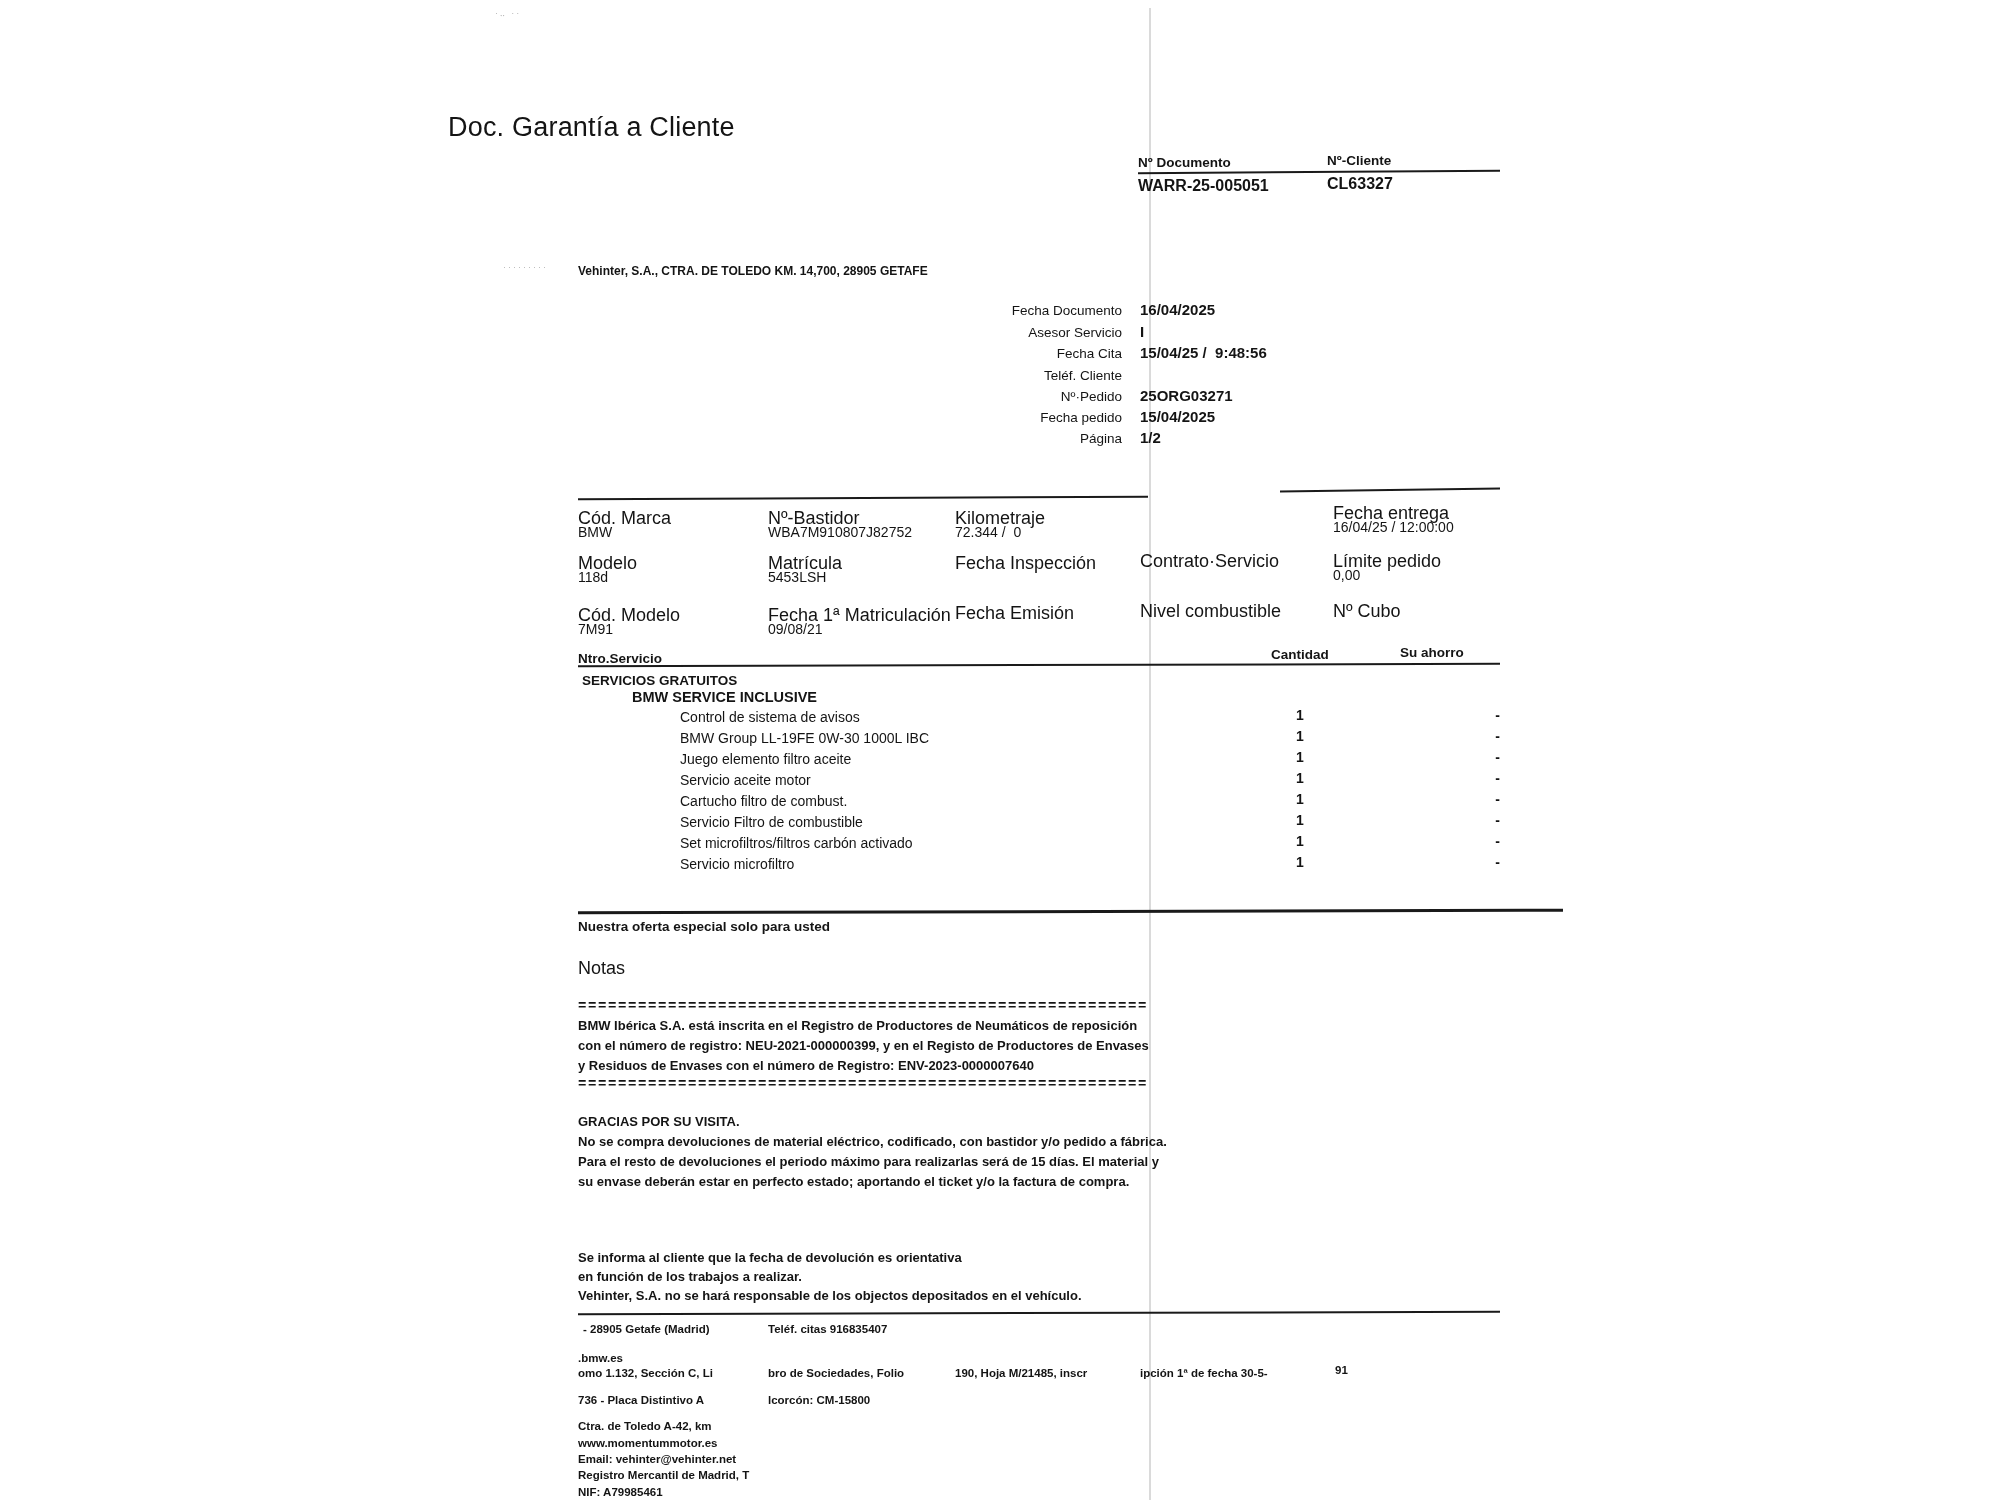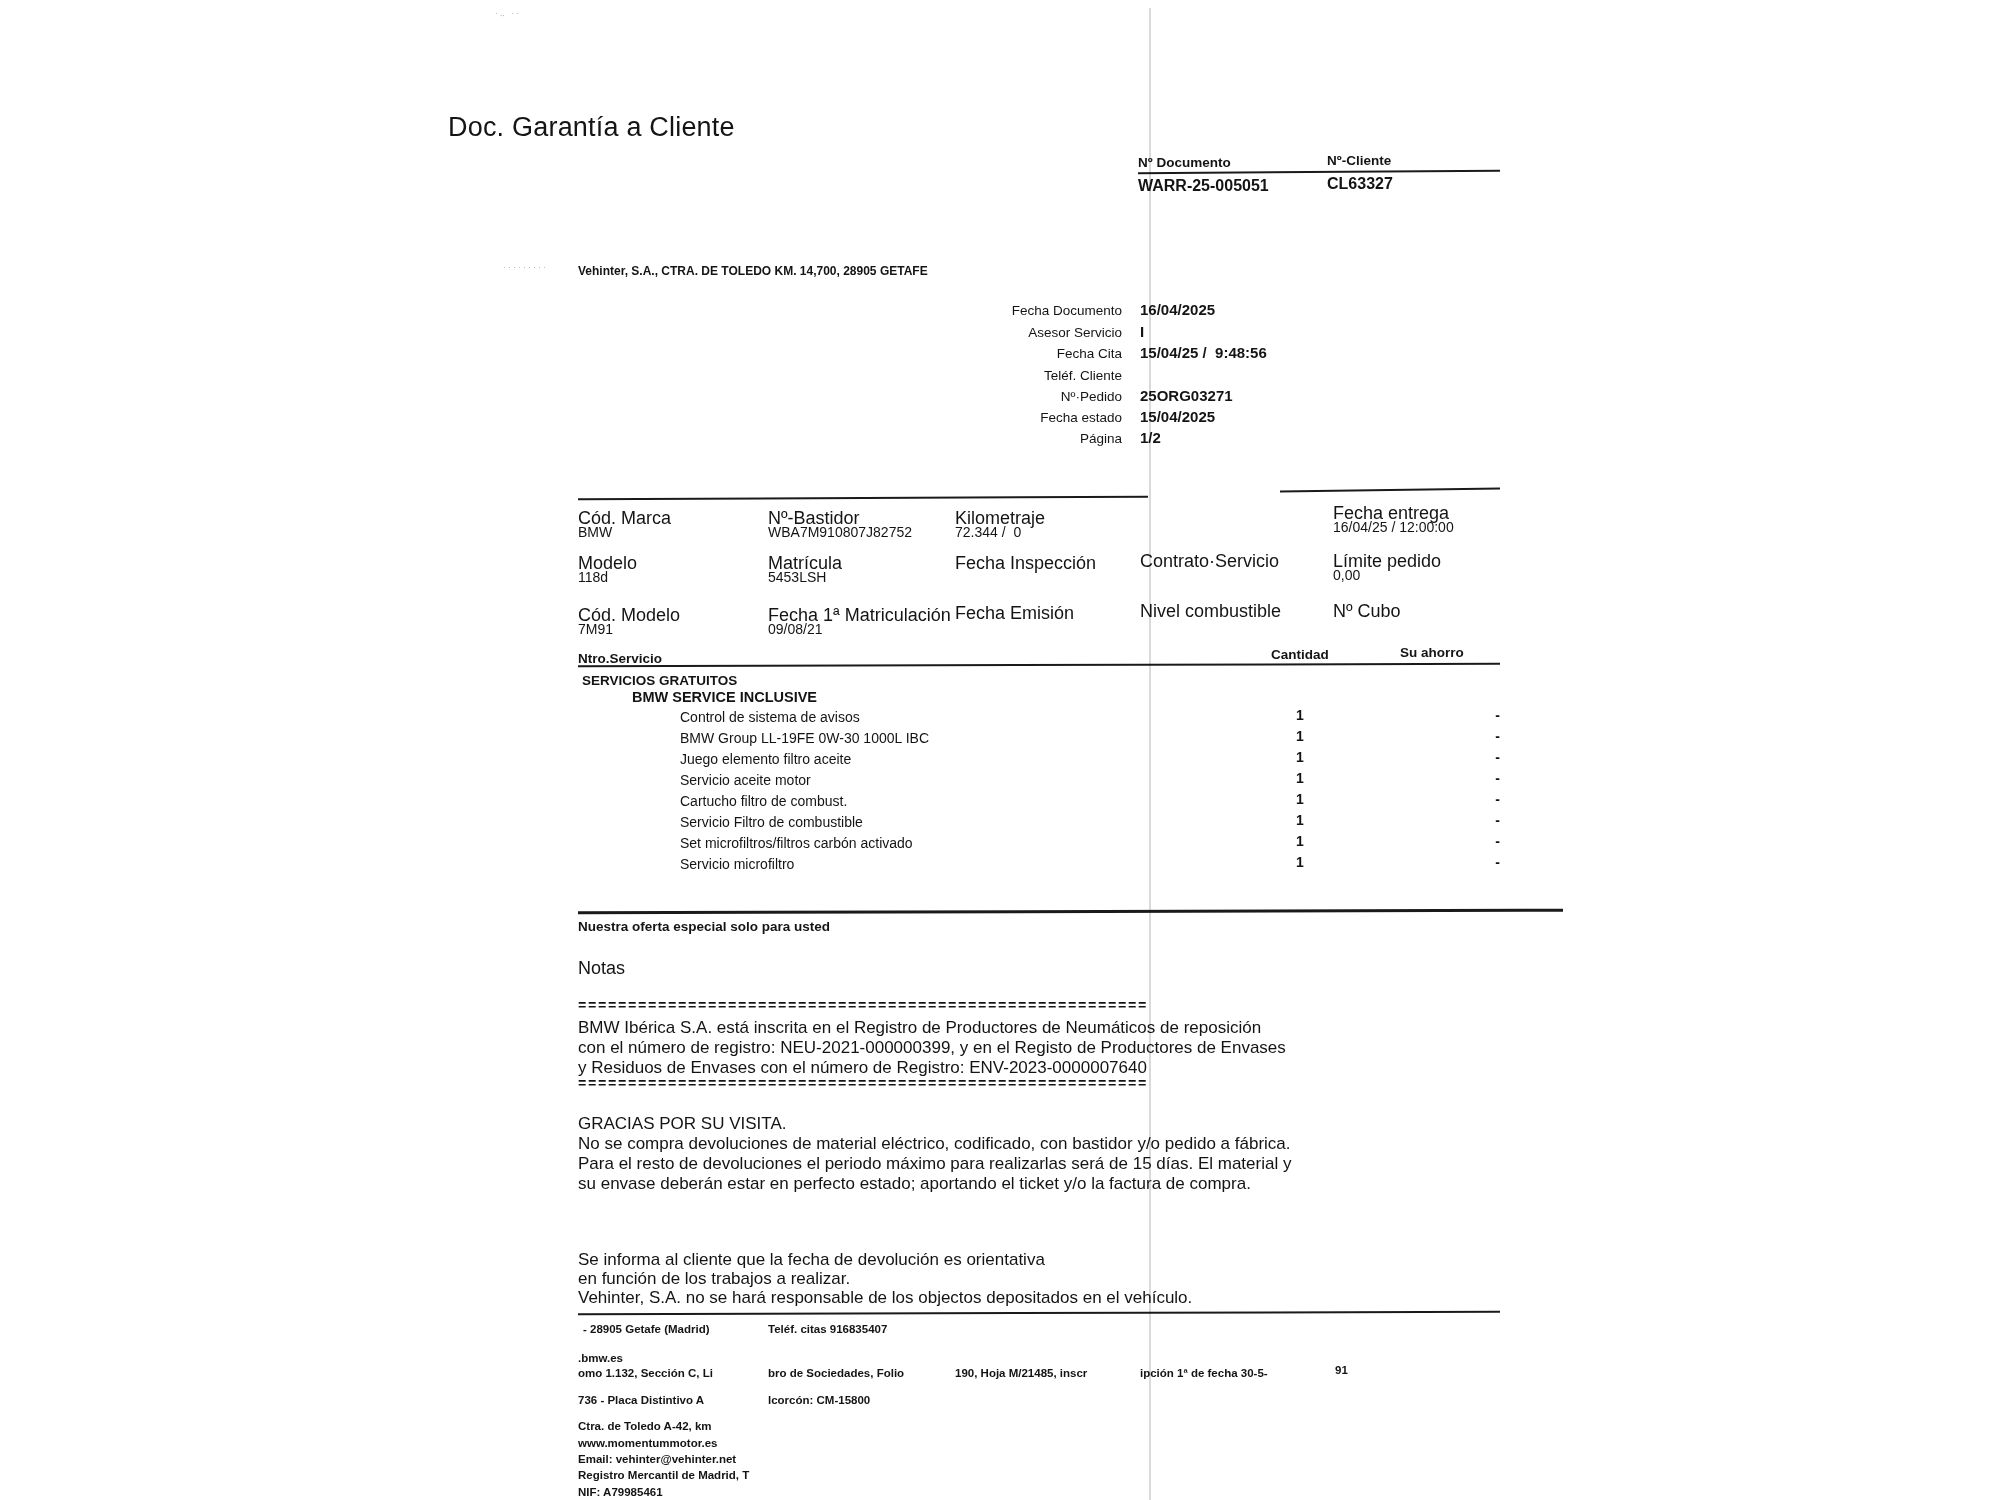--- a/index.html
+++ b/index.html
@@ -16,21 +16,21 @@
   .vvalue{font-size:14px;font-weight:400;}
   .thead{font-size:13.5px;font-weight:700;}
   .group1{font-size:13.5px;font-weight:700;}
   .group2{font-size:14.5px;font-weight:700;}
   .svc-name{font-size:14px;font-weight:400;}
   .svc-qty{font-size:14px;font-weight:700;width:120px;text-align:center;}
   .svc-save{font-size:14px;font-weight:700;width:60px;text-align:right;}
   .offer{font-size:13.5px;font-weight:700;}
   .notas{font-size:18px;font-weight:400;}
   .sep{font-family:"Liberation Mono",monospace;font-size:14px;font-weight:700;letter-spacing:1.6px;}
-  .para{font-size:17px;font-weight:400;}
+  .para{font-size:13px;font-weight:700;}
   .foot{font-size:11.5px;font-weight:700;}
   .line{position:absolute;background:#1a1a1a;}
   .fold{position:absolute;background:#dadada;}
   .smudge{position:absolute;color:#b5b5b5;font-size:9px;letter-spacing:2px;}
 </style>
 </head>
 <body>
 
 <div id="page">
 
@@ -51,21 +51,21 @@
   <div class="t mlabel" style="left:860px;top:303px;">Fecha Documento</div>
   <div class="t mvalue" style="left:1140px;top:301px;">16/04/2025</div>
   <div class="t mlabel" style="left:860px;top:325px;">Asesor Servicio</div>
   <div class="t mvalue" style="left:1140px;top:323px;">I</div>
   <div class="t mlabel" style="left:860px;top:346px;">Fecha Cita</div>
   <div class="t mvalue" style="left:1140px;top:344px;">15/04/25 /  9:48:56</div>
   <div class="t mlabel" style="left:860px;top:368px;">Teléf. Cliente</div>
   <div class="t mvalue" style="left:1140px;top:366px;"></div>
   <div class="t mlabel" style="left:860px;top:389px;">Nº·Pedido</div>
   <div class="t mvalue" style="left:1140px;top:387px;">25ORG03271</div>
-  <div class="t mlabel" style="left:860px;top:410px;">Fecha estado</div>
+  <div class="t mlabel" style="left:860px;top:410px;">Fecha pedido</div>
   <div class="t mvalue" style="left:1140px;top:408px;">15/04/2025</div>
   <div class="t mlabel" style="left:860px;top:431px;">Página</div>
   <div class="t mvalue" style="left:1140px;top:429px;">1/2</div>
 
   <div class="line" style="left:578px;top:497px;width:570px;height:2px;transform:rotate(-0.25deg);"></div>
   <div class="line" style="left:1280px;top:489px;width:220px;height:2px;transform:rotate(-0.8deg);"></div>
 
   <div class="t vlabel" style="left:578px;top:508px;">Cód. Marca</div>
   <div class="t vvalue" style="left:578px;top:524px;">BMW</div>
   <div class="t vlabel" style="left:768px;top:508px;">Nº-Bastidor</div>

